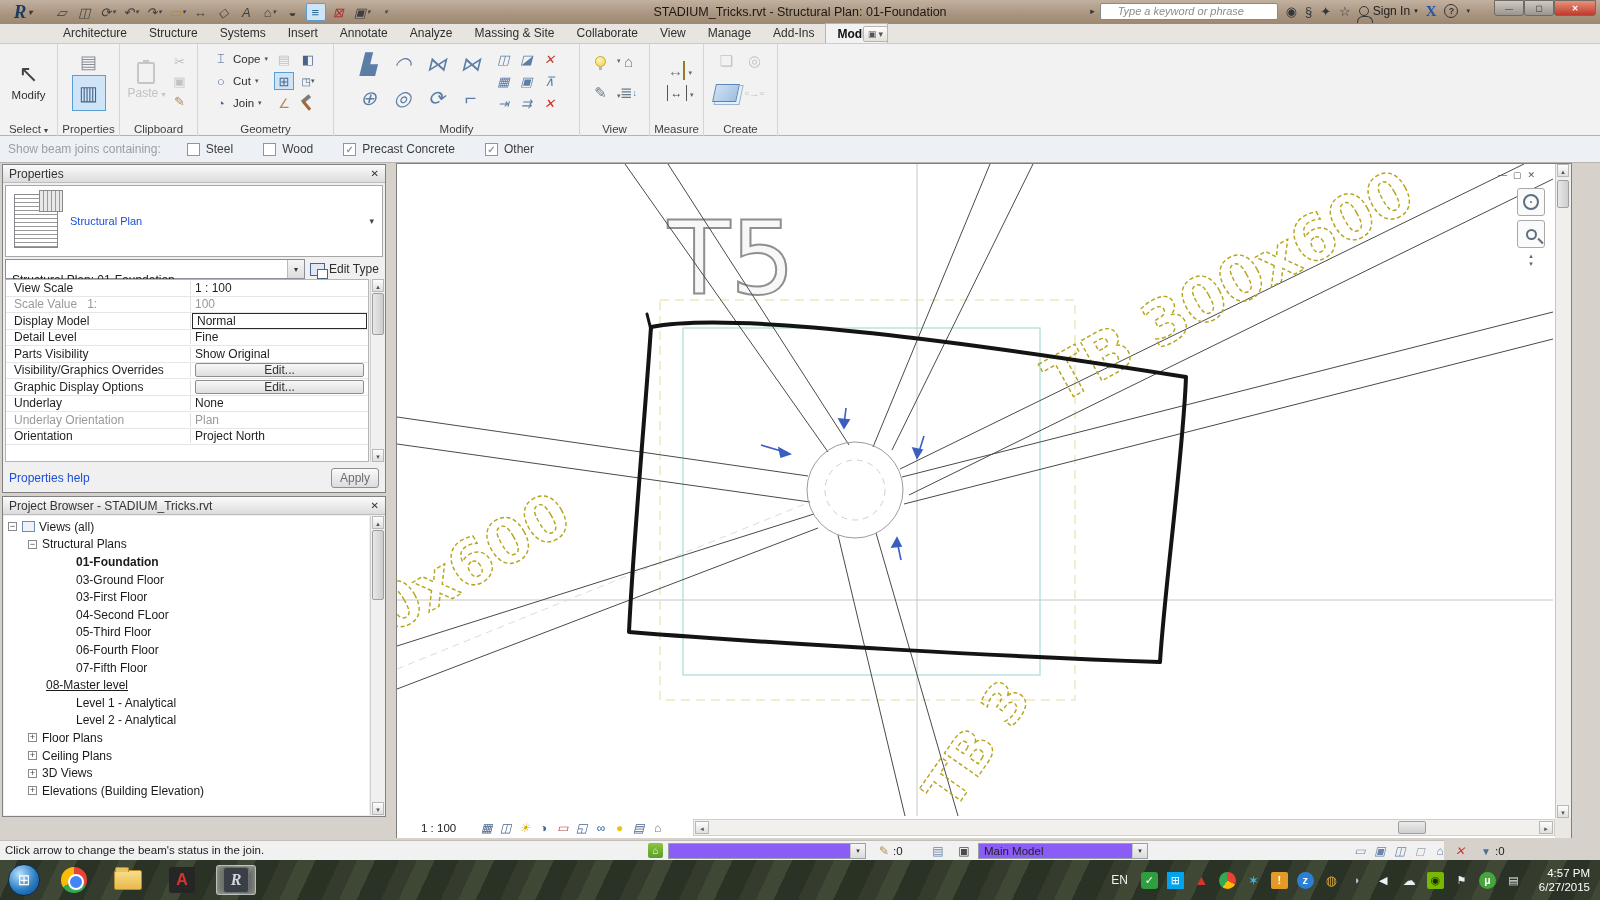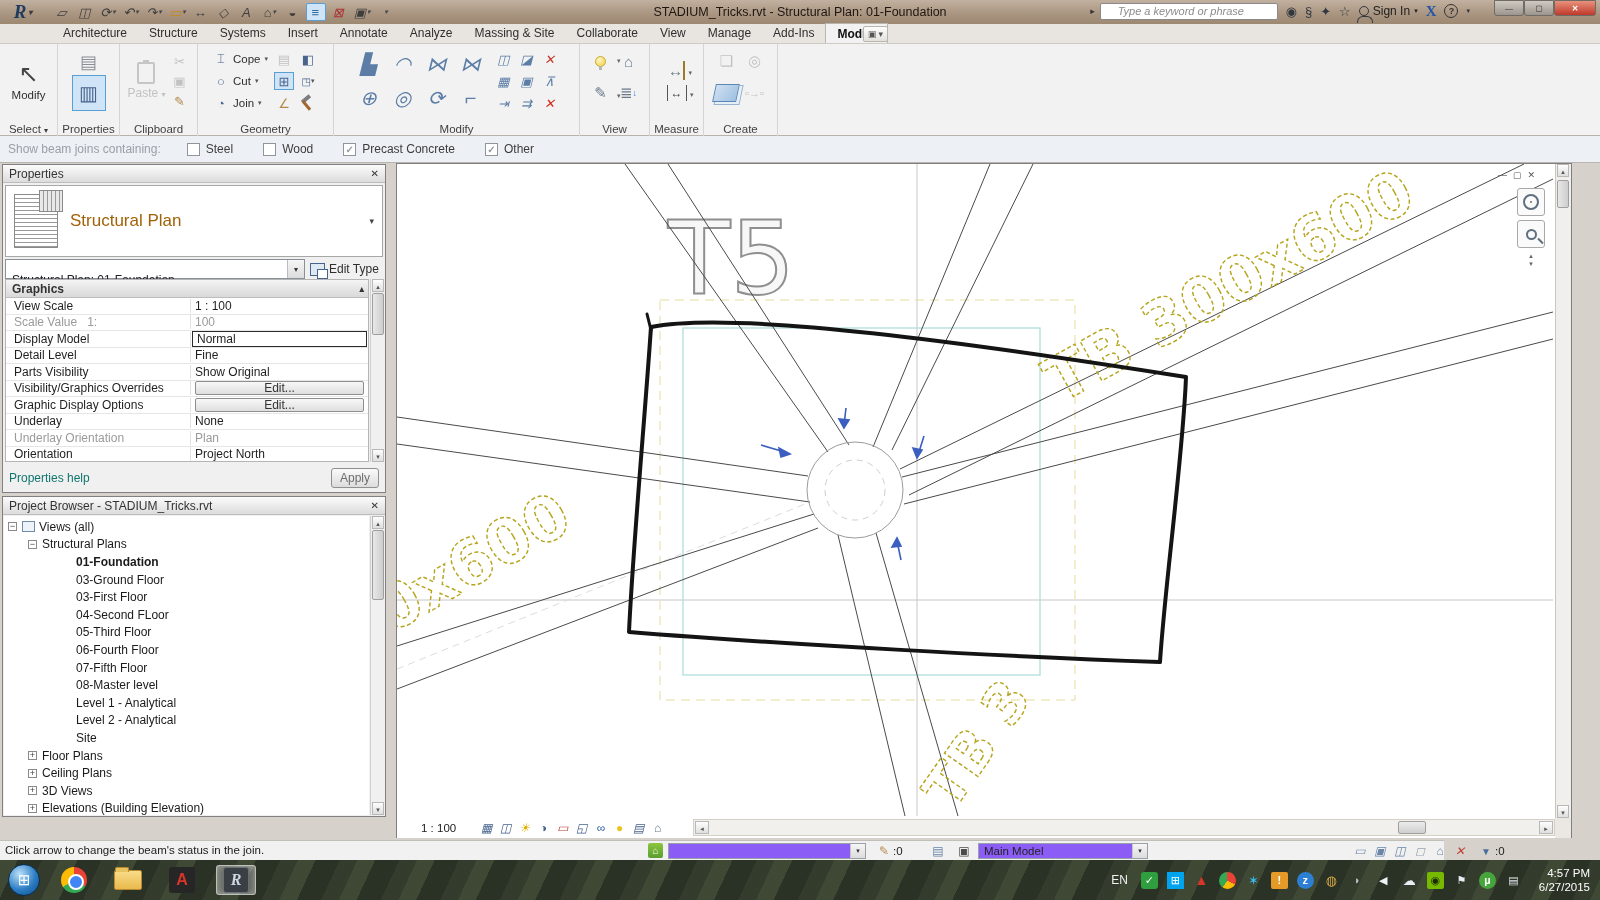--- a/index.html
+++ b/index.html
@@ -101,21 +101,21 @@
   .palette { position:absolute; background:#f0f0f0; border:1px solid #808080; }
   .paltitle { height:18px; background:linear-gradient(#fbfbfb,#dcdcdc); border-bottom:1px solid #bdbdbd;
     display:flex; align-items:center; padding:0 6px; font-size:12px; color:#333; }
   .paltitle .px { margin-left:auto; font-size:10px; color:#333; }
   #props { left:2px; top:164px; width:384px; height:329px; }
   .typesel { margin:2px; height:72px; background:#fff; border:1px solid #a7a7a7; display:flex; align-items:center; }
   .typeico { width:44px; height:54px; margin:0 12px 0 8px; border:1px solid #8a8a8a; background:
     repeating-linear-gradient(#fff 0 3px, #9a9a9a 3px 4px); position:relative; }
   .typeico::after { content:""; position:absolute; right:-6px; top:-5px; width:22px; height:20px; border:1px solid #8a8a8a;
     background:repeating-linear-gradient(90deg,#e8e8e8 0 3px,#9a9a9a 3px 4px); }
-  .typesel .tname { font-size:17px; color:#a16207; }
+  .typesel .tname { font-size:11px; color:#1d4ed8; }
   .typesel .tchev { margin-left:auto; margin-right:8px; font-size:9px; color:#444; }
   .selrow { display:flex; align-items:center; margin:2px; gap:5px; }
   .combo { flex:0 0 auto; height:20px; background:#fff; border:1px solid #8a8f98; display:flex; align-items:center; }
   .combo .ctext { flex:1; padding:0 6px; font-size:12px; color:#222; white-space:nowrap; overflow:hidden;margin-top:22px; }
   .combo .cdd { width:17px; height:100%; border-left:1px solid #b8bcc4; background:linear-gradient(#f6f6f6,#dcdcdc);
     display:flex; align-items:center; justify-content:center; font-size:8px; color:#333; }
   .edittype { display:flex; align-items:center; gap:4px; font-size:12px; color:#2e2e2e; }
   .et-ic { width:15px; height:13px; border:1px solid #49648c; position:relative; background:#dfe9f4; }
   .et-ic::after { content:""; position:absolute; right:-4px; bottom:-4px; width:9px; height:8px; border:1px solid #49648c; background:#fff; }
   .pgrid { position:absolute; left:2px; top:114px; right:16px; bottom:30px; background:#fff; border:1px solid #b5b5b5; overflow:hidden; }
@@ -128,21 +128,21 @@
   .prow.dis .plab, .prow.dis .pval { color:#9a9a9a; }
   .prow.boxed .pval { border:1px solid #2b2b2b; margin:0 1px; }
   .prow.btnrow .pval i { flex:1; text-align:center; background:linear-gradient(#f8f8f8,#dedede);
     border:1px solid #8e8e8e; border-radius:2px; height:14px; line-height:13px; font-style:normal; color:#333; }
   .pval i { font-style:normal; }
   .vscroll { position:absolute; right:1px; width:14px; background:#f0f0f0; border-left:1px solid #d0d0d0; }
   .vs-arrow { position:absolute; left:1px; width:12px; height:13px; font-size:7px; color:#555; text-align:center; line-height:13px;
     background:linear-gradient(#fdfdfd,#dfdfdf); border:1px solid #b8b8b8; }
   .vs-thumb { position:absolute; left:1px; width:12px; background:linear-gradient(90deg,#e8e8e8,#cdcdcd); border:1px solid #9f9f9f; border-radius:2px; }
   .propfoot { position:absolute; left:0; right:0; bottom:0; height:28px; background:#f0f0f0; display:flex; align-items:center; padding:0 6px; }
-  .helplink { color:#0f766e; font-size:12px; }
+  .helplink { color:#1d4ed8; font-size:12px; }
   .applybtn { margin-left:auto; width:48px; height:20px; background:linear-gradient(#fafafa,#dcdcdc); border:1px solid #909090;
     border-radius:3px; font-size:12px; color:#6e6e6e; text-align:center; line-height:18px; }
 
   #browser { left:2px; top:496px; width:384px; height:321px; }
   .tree { position:absolute; left:1px; top:19px; right:16px; bottom:1px; background:#fff; overflow:hidden; padding-top:2px; }
   .titem { display:flex; align-items:center; height:17.6px; font-size:12px; color:#1a1a1a; }
   .titem.bold { font-weight:bold; }
   .texp { width:9px; height:9px; border:1px solid #8a8a8a; background:#fff; font-size:9px; line-height:7px; text-align:center; color:#444; margin-right:5px; flex:0 0 auto; }
   .texp:empty { visibility:hidden; }
   .tico { width:13px; height:11px; border:1px solid #6f8cb0; background:#eef3f9; margin-right:4px; flex:0 0 auto; display:none; }
@@ -556,24 +556,20 @@
       <div class="combo" style="width:300px">
         <span class="ctext">Structural Plan: 01-Foundation</span>
         <span class="cdd">▾</span>
       </div>
       <span class="edittype">
         <span class="et-ic"></span>
         <span>Edit Type</span>
       </span>
     </div>
     <div class="pgrid">
-      <div class="psection">
-        <span>Graphics</span>
-        <span class="schev">▴</span>
-      </div>
       <div>
 
           <div class="prow">
             <span class="plab">View Scale</span>
             <span class="pval">
               <i>1 : 100</i>
             </span>
           </div>
 
           <div class="prow dis">
@@ -705,43 +701,38 @@
 
           <span class="tlabel">06-Fourth Floor</span>
         </div>
 
         <div class="titem" style="padding-left: 58px;">
           <span class="texp"></span>
 
           <span class="tlabel">07-Fifth Floor</span>
         </div>
 
+        <div class="titem" style="padding-left: 28px; text-decoration: underline;">
+          <span class="texp"></span>
+
+          <span class="tlabel">08-Master level</span>
+        </div>
+
         <div class="titem" style="padding-left: 58px;">
           <span class="texp"></span>
 
-          <span class="tlabel">08-Master level</span>
+          <span class="tlabel">Level 1 - Analytical</span>
         </div>
 
         <div class="titem" style="padding-left: 58px;">
           <span class="texp"></span>
 
-          <span class="tlabel">Level 1 - Analytical</span>
-        </div>
-
-        <div class="titem" style="padding-left: 58px;">
-          <span class="texp"></span>
-
           <span class="tlabel">Level 2 - Analytical</span>
         </div>
 
-        <div class="titem" style="padding-left: 58px;">
-          <span class="texp"></span>
-
-          <span class="tlabel">Site</span>
-        </div>
 
         <div class="titem" style="padding-left: 24px;">
           <span class="texp">+</span>
 
           <span class="tlabel">Floor Plans</span>
         </div>
 
         <div class="titem" style="padding-left: 24px;">
           <span class="texp">+</span>
 

